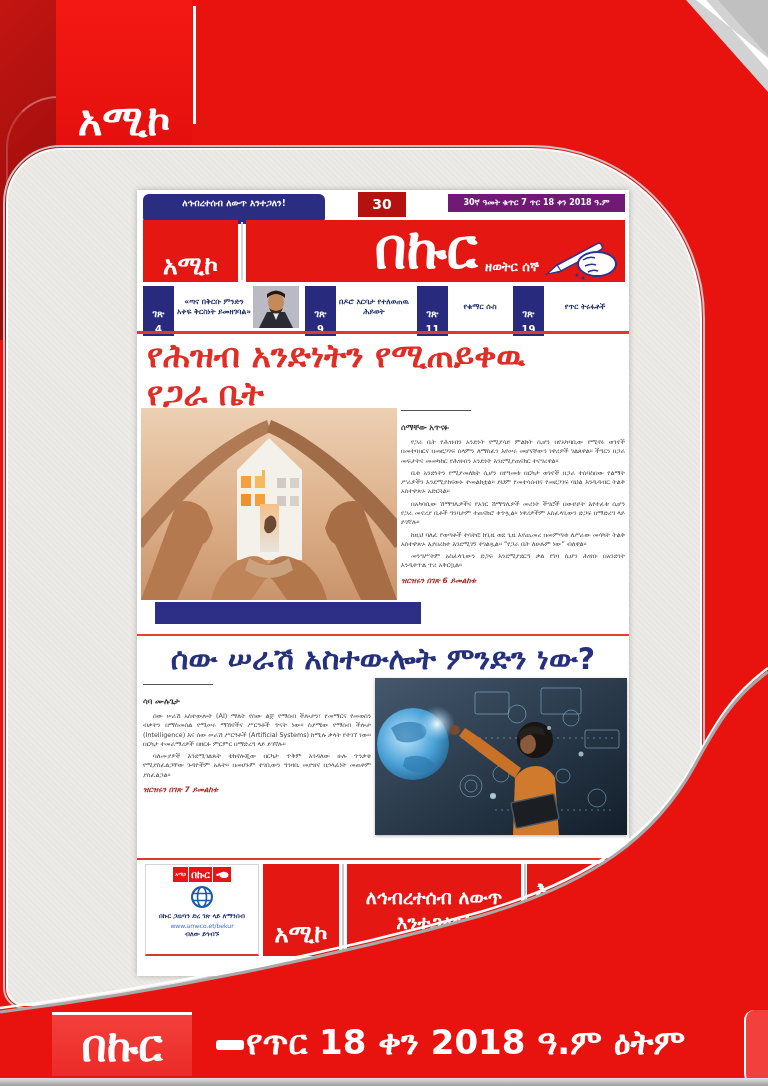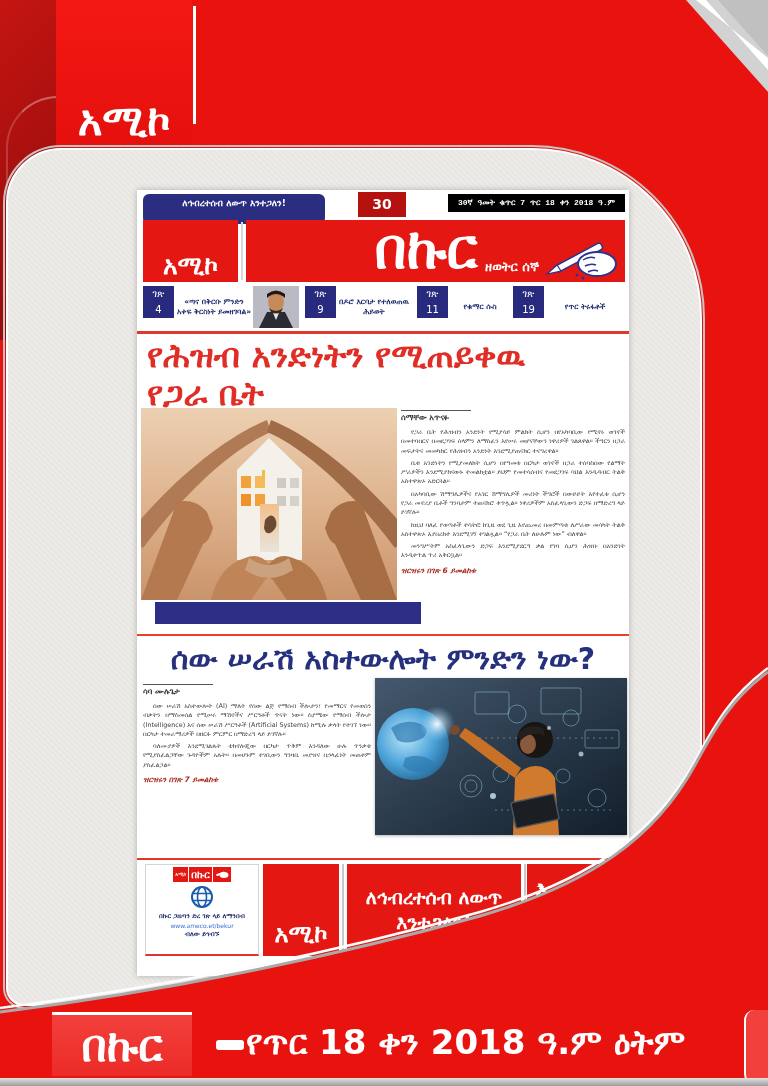--- a/index.html
+++ b/index.html
@@ -59,46 +59,46 @@
     background:#f2403c;border-left:2px solid #fff;border-radius:10px 0 0 10px;
   }
   
   .page{
     position:absolute;left:137px;top:190px;width:492px;height:786px;
     background:#fff;box-shadow:0 0 6px rgba(0,0,0,.25);
   }
   .page *{position:absolute;}
   .info-left{left:6px;top:4px;width:182px;height:30px;background:#2a2d80;color:#fff;
     font-size:9px;font-weight:bold;line-height:18px;text-align:center;border-radius:6px;}
-  .info-right{left:311px;top:4px;width:177px;height:18px;background:#000000;color:#fff;
-    font-size:8px;font-weight:bold;line-height:18px;text-align:center;white-space:nowrap;font-family:Liberation Mono, monospace;}
+  .info-right{left:311px;top:4px;width:177px;height:18px;background:#701a75;color:#fff;
+    font-size:8px;font-weight:bold;line-height:18px;text-align:center;white-space:nowrap;}
   .num-box{left:221px;top:2px;width:48px;height:25px;background:#b5120f;color:#fff;
     font-size:14px;font-weight:bold;line-height:25px;text-align:center;}
   .mast-left{left:6px;top:30px;width:95px;height:62px;background:#e41713;
     display:flex;align-items:flex-end;justify-content:center;padding-bottom:4px;}
   .mast-left span{position:static;color:#fff;font-weight:bold;font-size:25px;line-height:1;}
   .mast-gap-line{left:104px;top:32px;width:2px;height:58px;background:#d8d8d8;}
   .mast-main{left:109px;top:30px;width:379px;height:62px;background:#e41713;}
   .mast-title{position:absolute;left:70px;top:-6px;width:220px;text-align:center;
     color:#fff;font-weight:bold;font-size:56px;line-height:70px;}
   .mast-sched{position:absolute;right:86px;bottom:7px;color:#fff;font-weight:bold;font-size:13px;}
   .hand-pen{position:absolute;right:2px;bottom:2px;}
   .teasers{left:0;top:95px;width:492px;height:44px;background:#fff;}
-  .pbox{width:31px;height:32px;top:1px;background:#272a7d;color:#fff;text-align:center;
-    font-size:10px;font-weight:normal;line-height:1.6;padding-top:0;}
+  .pbox{width:31px;height:50px;top:1px;background:#272a7d;color:#fff;text-align:center;
+    font-size:10px;font-weight:bold;line-height:1.6;padding-top:20px;}
   .tlabel{top:3px;color:#1c2b6e;font-weight:bold;font-size:7.5px;line-height:1.35;
     text-align:center;display:flex;align-items:center;justify-content:center;height:38px;}
   .teaser-rule{left:0;top:141px;width:492px;height:0;border-top:3px solid #e0392c;}
   .headline1{left:10px;top:147px;width:472px;color:#e02d26;font-weight:bold;
     font-size:33px;line-height:1.15;text-align:left;}
   .photo1{left:4px;top:218px;width:256px;height:192px;}
   .caption-bar{left:18px;top:412px;width:266px;height:22px;background:#2c2f85;}
   .col1{left:264px;top:220px;width:224px;height:222px;}
   .byline{position:static;display:block;color:#333;font-size:8px;font-weight:bold;
-    border-top:1.5px solid #555;width:70px;padding-top:2px;margin-bottom:5px;}
+    border-top:1.5px solid #555;width:70px;padding-top:12px;margin-bottom:5px;}
   .body-text{position:static;display:block;color:#3c3c3c;font-size:6.4px;line-height:1.45;
     text-align:justify;text-indent:10px;margin:0 0 3px 0;}
   .cont-note{position:static;display:block;color:#a8281f;font-size:7.5px;font-weight:bold;
     margin-top:5px;font-style:italic;}
   .sep2{left:0;top:444px;width:492px;height:0;border-top:2px solid #e8402e;}
   .headline2{left:0;top:452px;width:492px;color:#26317e;font-weight:bold;
     font-size:30px;line-height:1.1;text-align:center;}
   .col2{left:6px;top:494px;width:228px;height:170px;}
   .photo2{left:238px;top:488px;width:252px;height:157px;box-shadow:0 1px 3px rgba(0,0,0,.3);}
   .banner{left:0;top:668px;width:492px;height:100px;border-top:2px solid #e0392c;}

